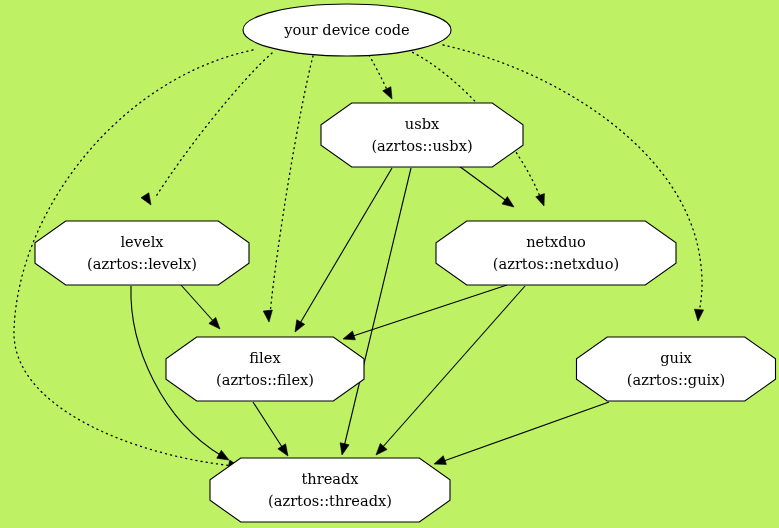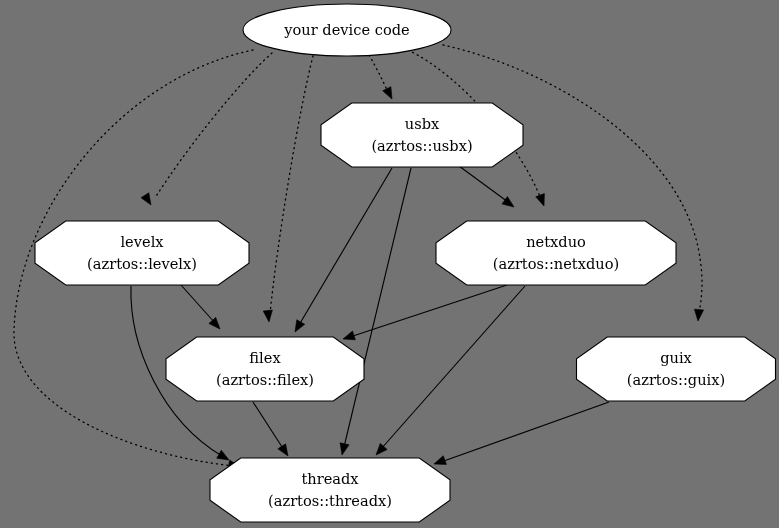--- a/index.html
+++ b/index.html
@@ -4,21 +4,21 @@
 <style>
   html, body {
     margin: 0;
     padding: 0;
     background: #ffffff;
   }
   #graph-root {
     position: relative;
     width: 779px;
     height: 528px;
-    background: #737373;
+    background: #bef264;
     font-family: "DejaVu Serif", "Liberation Serif", serif;
     overflow: hidden;
   }
   svg#graph-svg {
     display: block;
     width: 779px;
     height: 528px;
   }
   .node-shape {
     fill: #ffffff;

